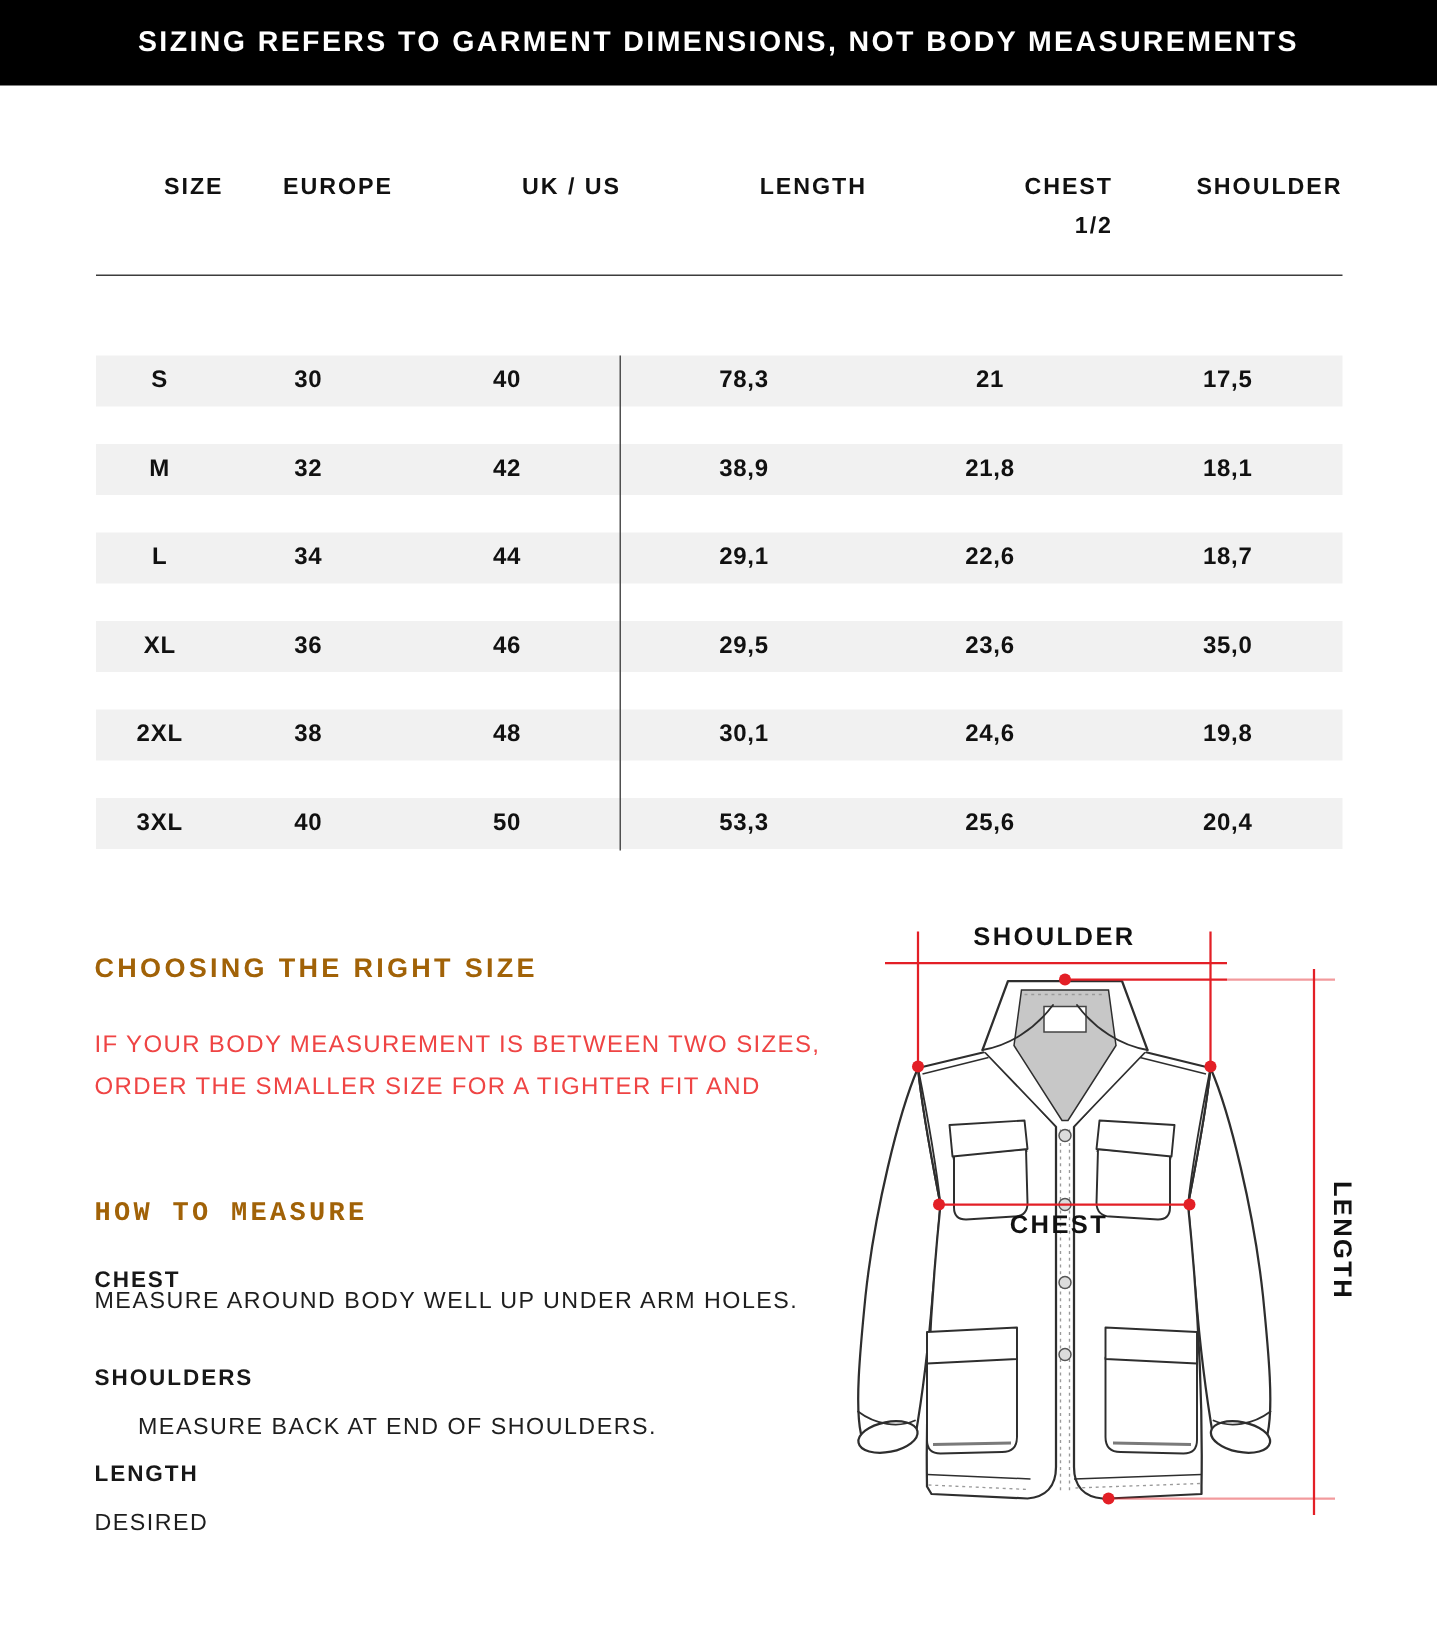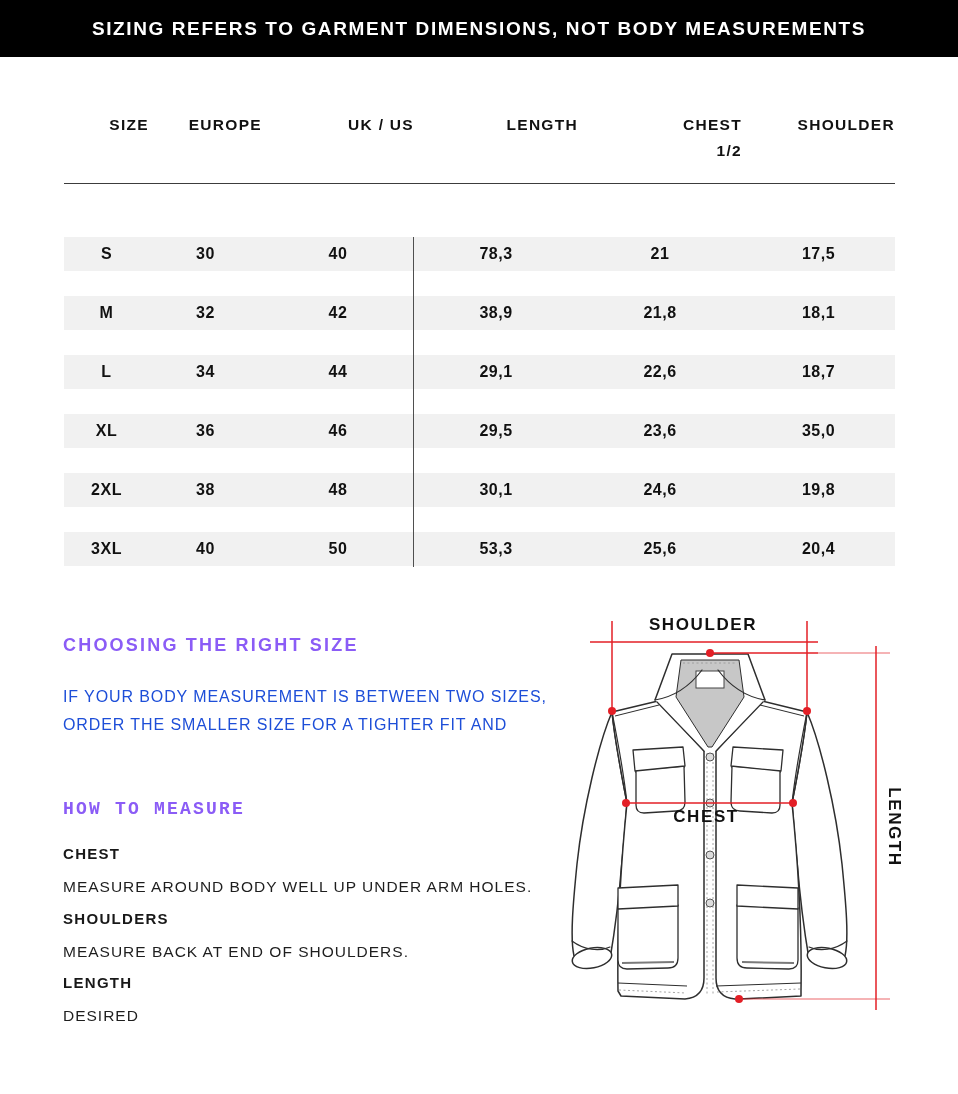--- a/index.html
+++ b/index.html
@@ -20,22 +20,22 @@
   .thead{position:absolute;left:64px;top:112px;width:831px;display:grid;
          grid-template-columns:85px 113px 152px 164px 164px 153px;}
   .thead .hcell{text-align:right;font-size:15.5px;font-weight:700;letter-spacing:1.3px;line-height:26px;}
   .trule{position:absolute;left:64px;top:183px;width:831px;height:1px;background:#3c3c3c;}
   .rows{position:absolute;left:64px;top:237px;width:831px;}
   .trow{height:34px;margin-bottom:25px;background:var(--row-bg);display:grid;
         grid-template-columns:85px 113px 152px 164px 164px 153px;align-items:center;}
   .trow .cell{text-align:center;font-size:16px;font-weight:700;letter-spacing:0.5px;}
   .vdivider{position:absolute;left:413px;top:237px;width:1px;height:330px;background:#4f4f4f;}
   
-  .sec-title{position:absolute;left:63px;font-size:18px;font-weight:700;letter-spacing:2.2px;color:#8b5cf6;}
-  .body-line{font-size:16px;letter-spacing:0.9px;line-height:27.5px;color:#1d4ed8;}
+  .sec-title{position:absolute;left:63px;font-size:18px;font-weight:700;letter-spacing:2.2px;color:#a16207;}
+  .body-line{font-size:16px;letter-spacing:0.9px;line-height:27.5px;color:#ef4444;}
   .para{position:absolute;left:63px;width:520px;}
   .m-label{position:absolute;left:63px;font-size:15px;font-weight:700;letter-spacing:1.3px;color:#181818;}
   .m-text{position:absolute;left:63px;width:520px;font-size:15.5px;letter-spacing:1px;color:#1e1e1e;line-height:27.5px;}
   
   .diagram{position:absolute;left:555px;top:600px;width:400px;height:420px;}
   .jacket-fill{fill:#ffffff;stroke:var(--ink);stroke-width:1.5;stroke-linejoin:round;}
   .jacket-line{fill:none;stroke:var(--ink);stroke-width:1.2;stroke-linejoin:round;stroke-linecap:round;}
   .jacket-thin{fill:none;stroke:var(--ink);stroke-width:1;}
   .stitch{fill:none;stroke:#9a9a9a;stroke-width:0.9;stroke-dasharray:2 2.5;}
   .shadow{fill:none;stroke:#7a7a7a;stroke-width:2;}
@@ -139,24 +139,24 @@
 
   <div class="sec-title" style="top:635px;">CHOOSING THE RIGHT SIZE</div>
   <div class="para" style="top:683px;">
     <div class="body-line">IF YOUR BODY MEASUREMENT IS BETWEEN TWO SIZES,</div>
     <div class="body-line">ORDER THE SMALLER SIZE FOR A TIGHTER FIT AND</div>
   </div>
 
   <div class="sec-title" style="top:799px;font-family:Liberation Mono, monospace;">HOW TO MEASURE</div>
 
   <div class="m-label" style="top:845px;">CHEST</div>
-  <div class="m-text" style="top:873px;">MEASURE AROUND BODY WELL UP UNDER ARM HOLES.</div>
+  <div class="m-text" style="top:854px;">MEASURE AROUND BODY WELL UP UNDER ARM HOLES.</div>
 
   <div class="m-label" style="top:910px;">SHOULDERS</div>
-  <div class="m-text" style="top:938px;">MEASURE BACK AT END OF SHOULDERS.</div>
+  <div class="m-text" style="top:938px;margin-left:29px;">MEASURE BACK AT END OF SHOULDERS.</div>
 
   <div class="m-label" style="top:974px;">LENGTH</div>
   <div class="m-text" style="top:1002px;">
     <div>DESIRED</div>
   </div>
 
   <div class="diagram">
     <svg width="400" height="420" viewBox="0 0 400 420">
 
       <path class="jacket-fill" d="M57,112 C44,142 28,208 22,264 C18,304 15,338 19,356 C31,366 47,367 55,359 C60,330 64,298 67,261 C70,231 71,214 72,203 C66,172 60,142 57,112 Z"></path>

